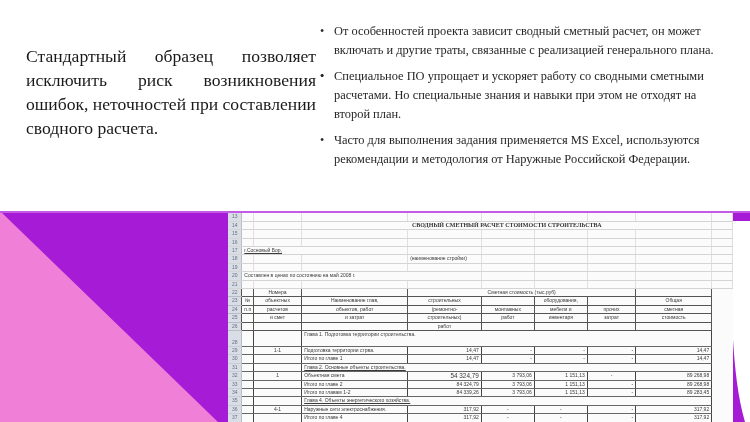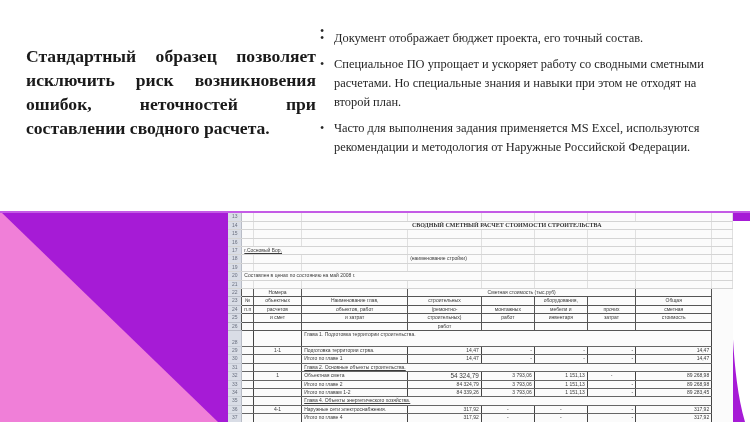--- a/index.html
+++ b/index.html
@@ -3,21 +3,21 @@
 <meta charset="utf-8">
 <style>
   * { margin: 0; padding: 0; box-sizing: border-box; }
   html, body { width: 750px; height: 422px; overflow: hidden; background: #ffffff; }
   body { position: relative; font-family: "Liberation Serif", serif; }
 
   .slide { position: absolute; left: 0; top: 0; width: 750px; height: 422px; background: #ffffff; }
 
   .headline {
     position: absolute; left: 26px; top: 44px; width: 290px;
-    font-family: "Liberation Serif", serif; font-weight: bold;
+    font-family: "Liberation Serif", serif; font-weight: normal;
     font-size: 17.6px; line-height: 24px; color: #1a1a1a;
     text-align: justify; text-align-last: left;
   }
 
   .bullets { position: absolute; left: 318px; top: 22px; width: 410px; list-style: none; }
   .bullets li {
     position: relative; padding-left: 16px; margin-bottom: 7px;
     font-family: "Liberation Serif", serif; font-size: 12.4px; line-height: 19px; color: #262626;
   }
   .bullets li .dot {
@@ -57,24 +57,24 @@
 </head>
 <body>
 
 <div class="slide">
 
   <div class="headline">Стандартный образец позволяет исключить риск возникновения ошибок, неточностей при составлении сводного расчета.</div>
 
   <ul class="bullets">
     <li>
       <span class="dot">•</span>
+      <span>От особенностей проекта зависит сводный сметный расчет, он может включать и другие траты, связанные с реализацией генерального плана.</span>
     </li>
     <li>
       <span class="dot">•</span>
-      <span>Документ отображает бюджет проекта, его точный состав.</span>
     </li>
     <li>
       <span class="dot">•</span>
       <span>Специальное ПО упрощает и ускоряет работу со сводными сметными расчетами. Но специальные знания и навыки при этом не отходят на второй план.</span>
     </li>
     <li>
       <span class="dot">•</span>
       <span>Часто для выполнения задания применяется MS Excel, используются рекомендации и методология от Наружные Российской Федерации.</span>
     </li>
   </ul>

